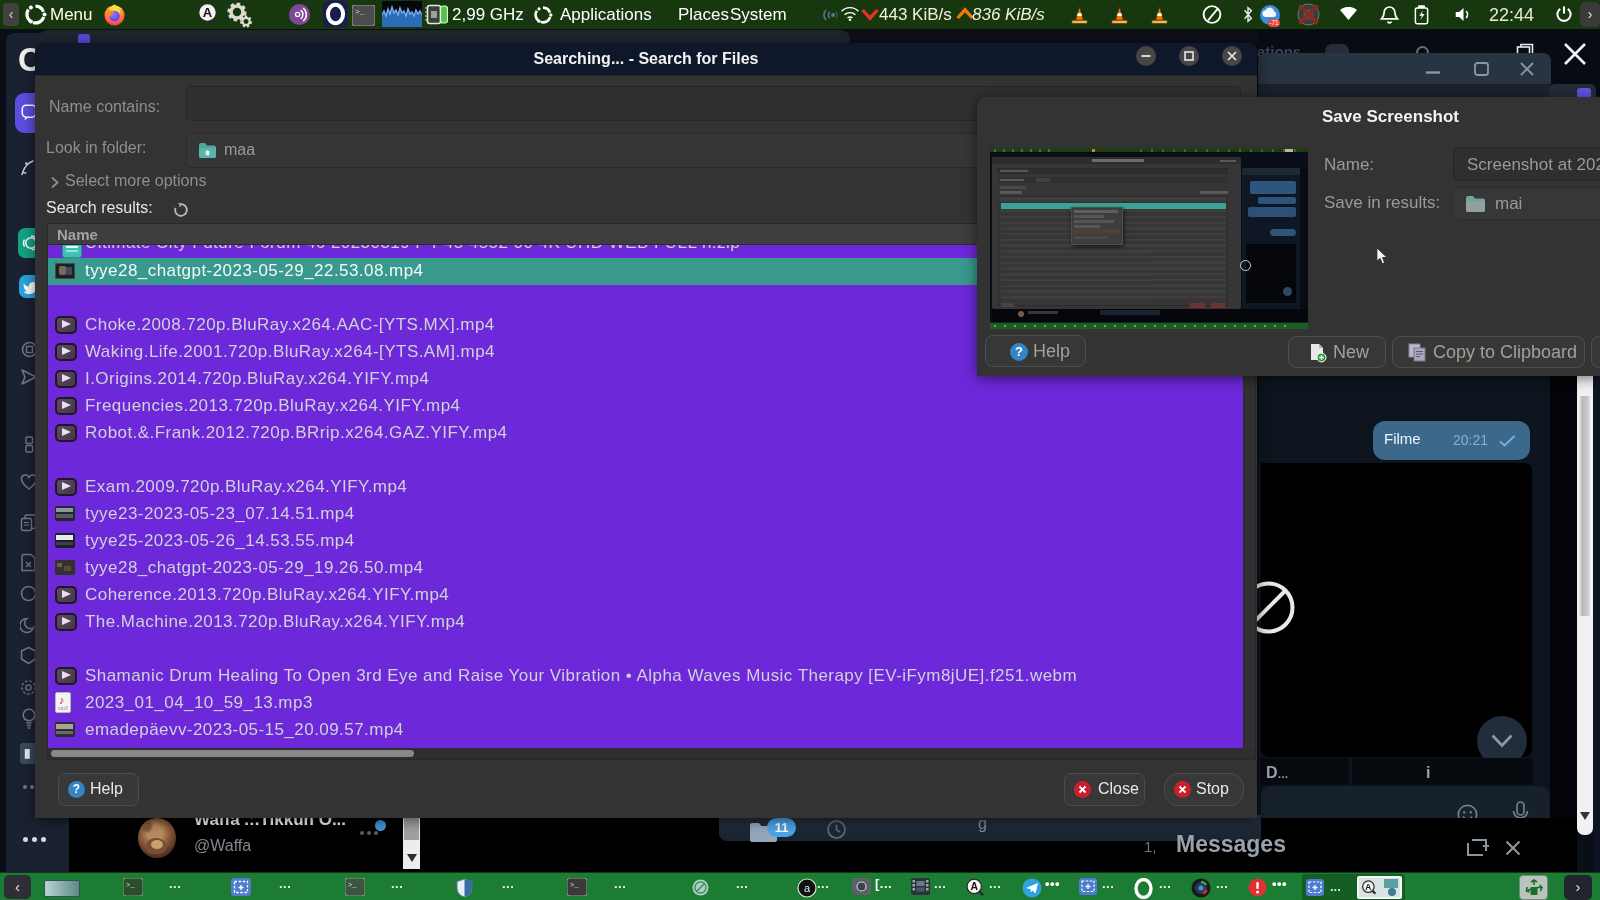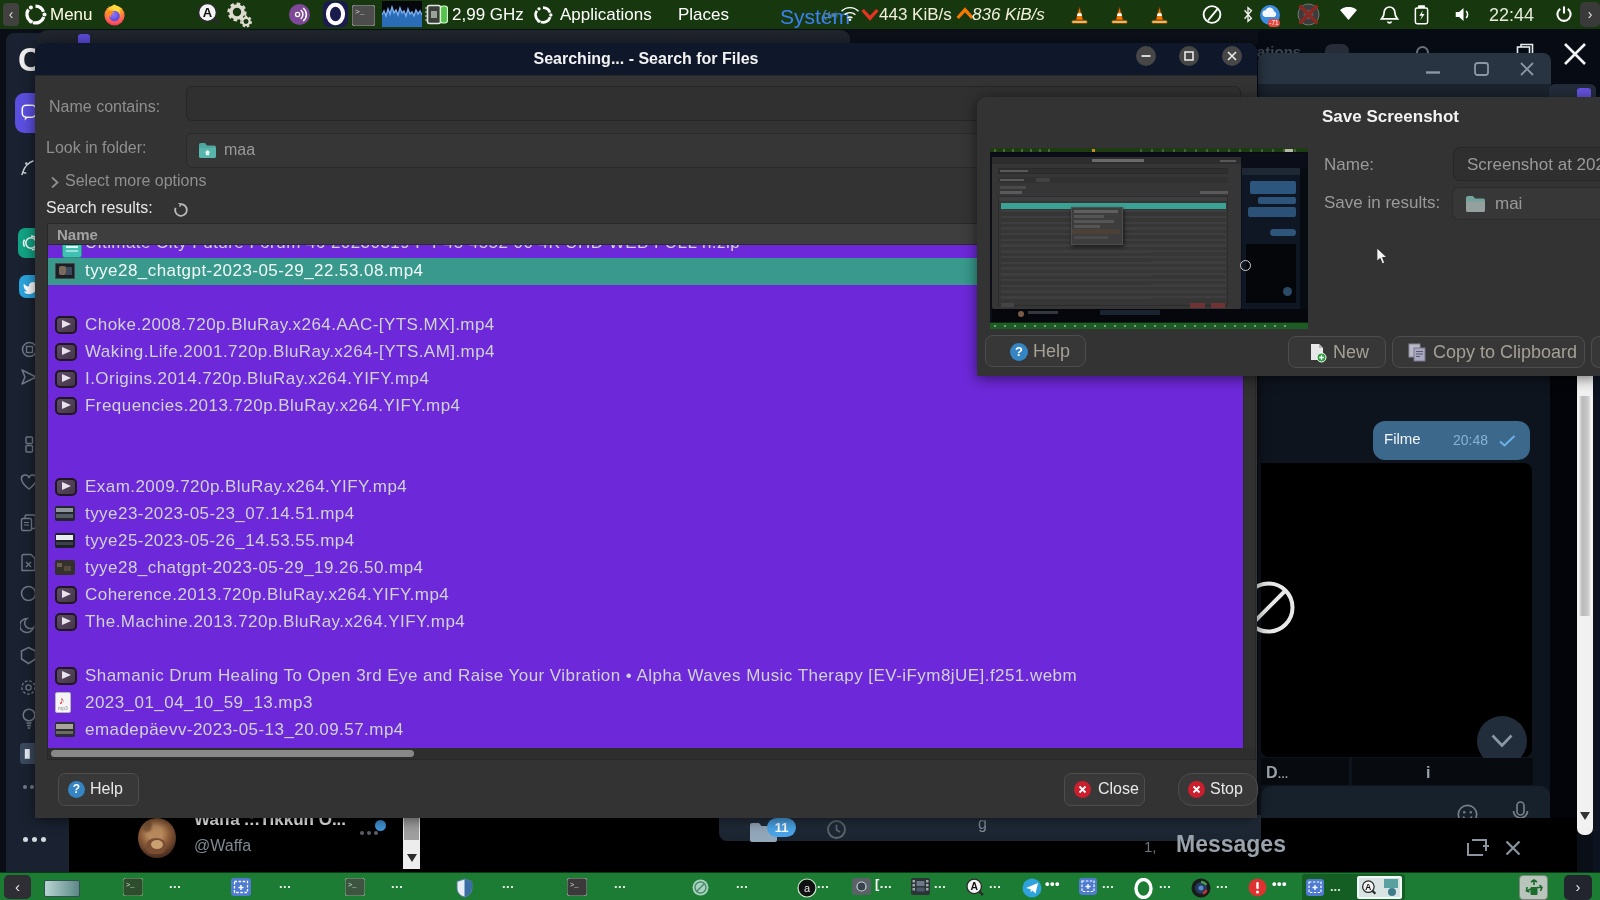--- a/index.html
+++ b/index.html
@@ -125,21 +125,21 @@
     <div class="abs" style="left:1549px;top:84px;width:47px;height:16px;background:#232d3a;border-radius:6px 6px 0 0;">
       <div class="abs" style="left:28px;top:4px;width:14px;height:12px;background:#6653e0;border-radius:3px;"></div>
     </div>
 
     <div class="abs" style="left:1258px;top:97px;width:292px;height:721px;background:#0e141e;"></div>
     <div class="abs" style="left:1550px;top:97px;width:27px;height:775px;background:#020409;"></div>
     <div class="abs" style="left:1593px;top:97px;width:7px;height:775px;background:#0d1320;"></div>
 
     <div class="abs" style="left:1373px;top:421px;width:157px;height:39px;background:#3c688c;border-radius:12px 12px 12px 12px;">
       <div class="abs" style="left:11px;top:9px;color:#f2f6fa;font-size:15px;">Filme</div>
-      <div class="abs" style="left:80px;top:11px;color:#87b2d4;font-size:14px;">20:48</div>
+      <div class="abs" style="left:80px;top:11px;color:#87b2d4;font-size:14px;">20:21</div>
       <svg class="abs" style="left:126px;top:14px;" width="17" height="12" viewBox="0 0 17 12">
           <path d="M1 6.5 L5.5 10.5 L15.5 1" fill="none" stroke="#6cb1ea" stroke-width="2"></path>
         </svg>
     </div>
 
     <div class="abs" style="left:1261px;top:463px;width:271px;height:294px;background:#000;border-radius:0 8px 8px 8px;">
       <svg class="abs" style="left:-20px;top:117px;" width="55" height="55" viewBox="0 0 55 55">
           <circle cx="27.5" cy="27.5" r="24" fill="none" stroke="#e9e9e9" stroke-width="4"></circle>
           <path d="M44.5 10.5 L10.5 44.5" stroke="#e9e9e9" stroke-width="4"></path>
         </svg>
@@ -314,20 +314,26 @@
               <div style="position:absolute;left:4.5px;top:2.5px;width:0;height:0;border-left:9px solid #e9e2ec;border-top:4.5px solid transparent;border-bottom:4.5px solid transparent;"></div>
             </div>
             <div class="rt">I.Origins.2014.720p.BluRay.x264.YIFY.mp4</div>
           </div>
       <div class="row" style="top:147.5px;">
             <div class="ric" style="top:4px;width:22px;height:18px;background:linear-gradient(135deg,#5e4c66,#453649);border:2px solid #201723;border-radius:5px;">
               <div style="position:absolute;left:4.5px;top:2.5px;width:0;height:0;border-left:9px solid #e9e2ec;border-top:4.5px solid transparent;border-bottom:4.5px solid transparent;"></div>
             </div>
             <div class="rt">Frequencies.2013.720p.BluRay.x264.YIFY.mp4</div>
           </div>
+      <div class="row" style="top:174.5px;">
+            <div class="ric" style="top:4px;width:22px;height:18px;background:linear-gradient(135deg,#5e4c66,#453649);border:2px solid #201723;border-radius:5px;">
+              <div style="position:absolute;left:4.5px;top:2.5px;width:0;height:0;border-left:9px solid #e9e2ec;border-top:4.5px solid transparent;border-bottom:4.5px solid transparent;"></div>
+            </div>
+            <div class="rt">Robot.&amp;.Frank.2012.720p.BRrip.x264.GAZ.YIFY.mp4</div>
+          </div>
       <div class="row" style="top:228.5px;">
             <div class="ric" style="top:4px;width:22px;height:18px;background:linear-gradient(135deg,#5e4c66,#453649);border:2px solid #201723;border-radius:5px;">
               <div style="position:absolute;left:4.5px;top:2.5px;width:0;height:0;border-left:9px solid #e9e2ec;border-top:4.5px solid transparent;border-bottom:4.5px solid transparent;"></div>
             </div>
             <div class="rt">Exam.2009.720p.BluRay.x264.YIFY.mp4</div>
           </div>
       <div class="row" style="top:255.5px;">
             <div class="ric" style="top:5px;height:15px;background:#23262b;border-radius:2px;">
               <div style="position:absolute;left:1px;top:2px;width:17px;height:4px;background:#8f959d;"></div>
               <div style="position:absolute;left:1px;top:8px;width:17px;height:4px;background:#565c66;"></div>
@@ -371,42 +377,42 @@
               <div style="position:absolute;left:3px;top:1px;color:#d42029;font-size:11px;font-weight:bold;">♪</div>
               <div style="position:absolute;left:2px;top:12px;color:#8a8a8a;font-size:5px;">mp3</div>
             </div>
             <div class="rt">2023_01_04_10_59_13.mp3</div>
           </div>
       <div class="row" style="top:471.5px;">
             <div class="ric" style="top:5px;height:15px;background:#2b2e33;border-radius:2px;">
               <div style="position:absolute;left:1px;top:2px;width:17px;height:5px;background:#a8a49c;"></div>
               <div style="position:absolute;left:1px;top:9px;width:17px;height:3px;background:#6e6a62;"></div>
             </div>
-            <div class="rt">emadepäevv-2023-05-13_20.09.57.mp4</div>
+            <div class="rt">emadepäevv-2023-05-15_20.09.57.mp4</div>
           </div>
       </div>
 
       <div class="abs" style="left:1195px;top:21px;width:12px;height:503px;background:#313131;border-left:1px solid #2a2a2a;"></div>
 
       <div class="abs" style="left:0;top:524px;width:1207px;height:11px;background:#2e2e2e;">
         <div class="abs" style="left:3px;top:2px;width:363px;height:7px;background:#888888;border-radius:4px;"></div>
       </div>
     </div>
 
     <div class="abs" style="left:23px;top:730px;width:81px;height:33px;background:#383838;border:1px solid #4d4d4d;border-radius:7px;">
       <div class="abs" style="left:9px;top:7px;width:17px;height:17px;border-radius:50%;background:#3584c4;color:#fff;font-size:12px;font-weight:bold;text-align:center;line-height:17px;">?</div>
       <div class="abs" style="left:31px;top:6px;color:#e8e8e8;font-size:16px;">Help</div>
     </div>
     <div class="abs" style="left:1029px;top:730px;width:81px;height:33px;background:#383838;border:1px solid #4d4d4d;border-radius:7px;">
       <div class="abs" style="left:9px;top:7px;width:17px;height:17px;border-radius:50%;background:#cc1f2d;"><svg width="17" height="17" viewBox="0 0 17 17">
             <path d="M5.5 5.5 L11.5 11.5 M11.5 5.5 L5.5 11.5" stroke="#fff" stroke-width="1.8"></path>
           </svg></div>
       <div class="abs" style="left:33px;top:6px;color:#e8e8e8;font-size:16px;">Close</div>
     </div>
-    <div class="abs" style="left:1129px;top:730px;width:80px;height:33px;background:#383838;border:1px solid #4d4d4d;border-radius:14px;margin-left:14px;">
+    <div class="abs" style="left:1129px;top:730px;width:80px;height:33px;background:#383838;border:1px solid #4d4d4d;border-radius:14px;">
       <div class="abs" style="left:9px;top:7px;width:17px;height:17px;border-radius:50%;background:#cc1f2d;"><svg width="17" height="17" viewBox="0 0 17 17">
             <path d="M5.5 5.5 L11.5 11.5 M11.5 5.5 L5.5 11.5" stroke="#fff" stroke-width="1.8"></path>
           </svg></div>
       <div class="abs" style="left:31px;top:6px;color:#e8e8e8;font-size:16px;">Stop</div>
     </div>
   </div>
 
   <div class="abs" style="left:977px;top:97px;width:623px;height:279px;background:#333333;border-radius:9px 0 0 0;box-shadow:0 2px 14px rgba(0,0,0,.55);overflow:visible;" id="savedlg">
     <div class="abs" style="left:345px;top:10px;color:#f3f3f3;font-size:17px;font-weight:bold;">Save Screenshot</div>
 
@@ -589,21 +595,21 @@
           <path d="M12 3.2 A8.8 8.8 0 0 1 20.3 9.2"></path>
           <path d="M20.6 14.6 A8.8 8.8 0 0 1 9.5 20.4"></path>
           <path d="M6.2 18.5 A8.8 8.8 0 0 1 4.6 6.8"></path>
         </g>
         <circle cx="7.2" cy="4.6" r="2" fill="#fff"></circle>
         <circle cx="21.4" cy="12" r="2" fill="#fff"></circle>
         <circle cx="7.2" cy="19.4" r="2" fill="#fff"></circle>
       </svg>
     <div class="abs" style="left:560px;top:5px;color:#ffffff;font-size:17px;">Applications</div>
     <div class="abs" style="left:678px;top:5px;color:#ffffff;font-size:17px;">Places</div>
-    <div class="abs" style="left:780px;top:5px;color:#3b82f6;font-size:21px;">System</div>
+    <div class="abs" style="left:730px;top:5px;color:#ffffff;font-size:17px;">System</div>
     <svg class="abs" style="left:822px;top:5px;" width="20" height="20" viewBox="0 0 28 18">
         <g fill="none" stroke="#4a7a96" stroke-width="2.2">
           <path d="M6 2 A9 9 0 0 0 6 16"></path>
           <path d="M11 4.5 A6 6 0 0 0 11 13.5"></path>
           <circle cx="15.5" cy="9" r="1.6" fill="#fff"></circle>
           <path d="M19 4.5 A6 6 0 0 1 19 13.5" opacity=".5"></path>
         </g>
       </svg>
     <svg class="abs" style="left:840px;top:5px;" width="20" height="18" viewBox="0 0 26 19">
         <g fill="none" stroke="#fff" stroke-width="1.8">

